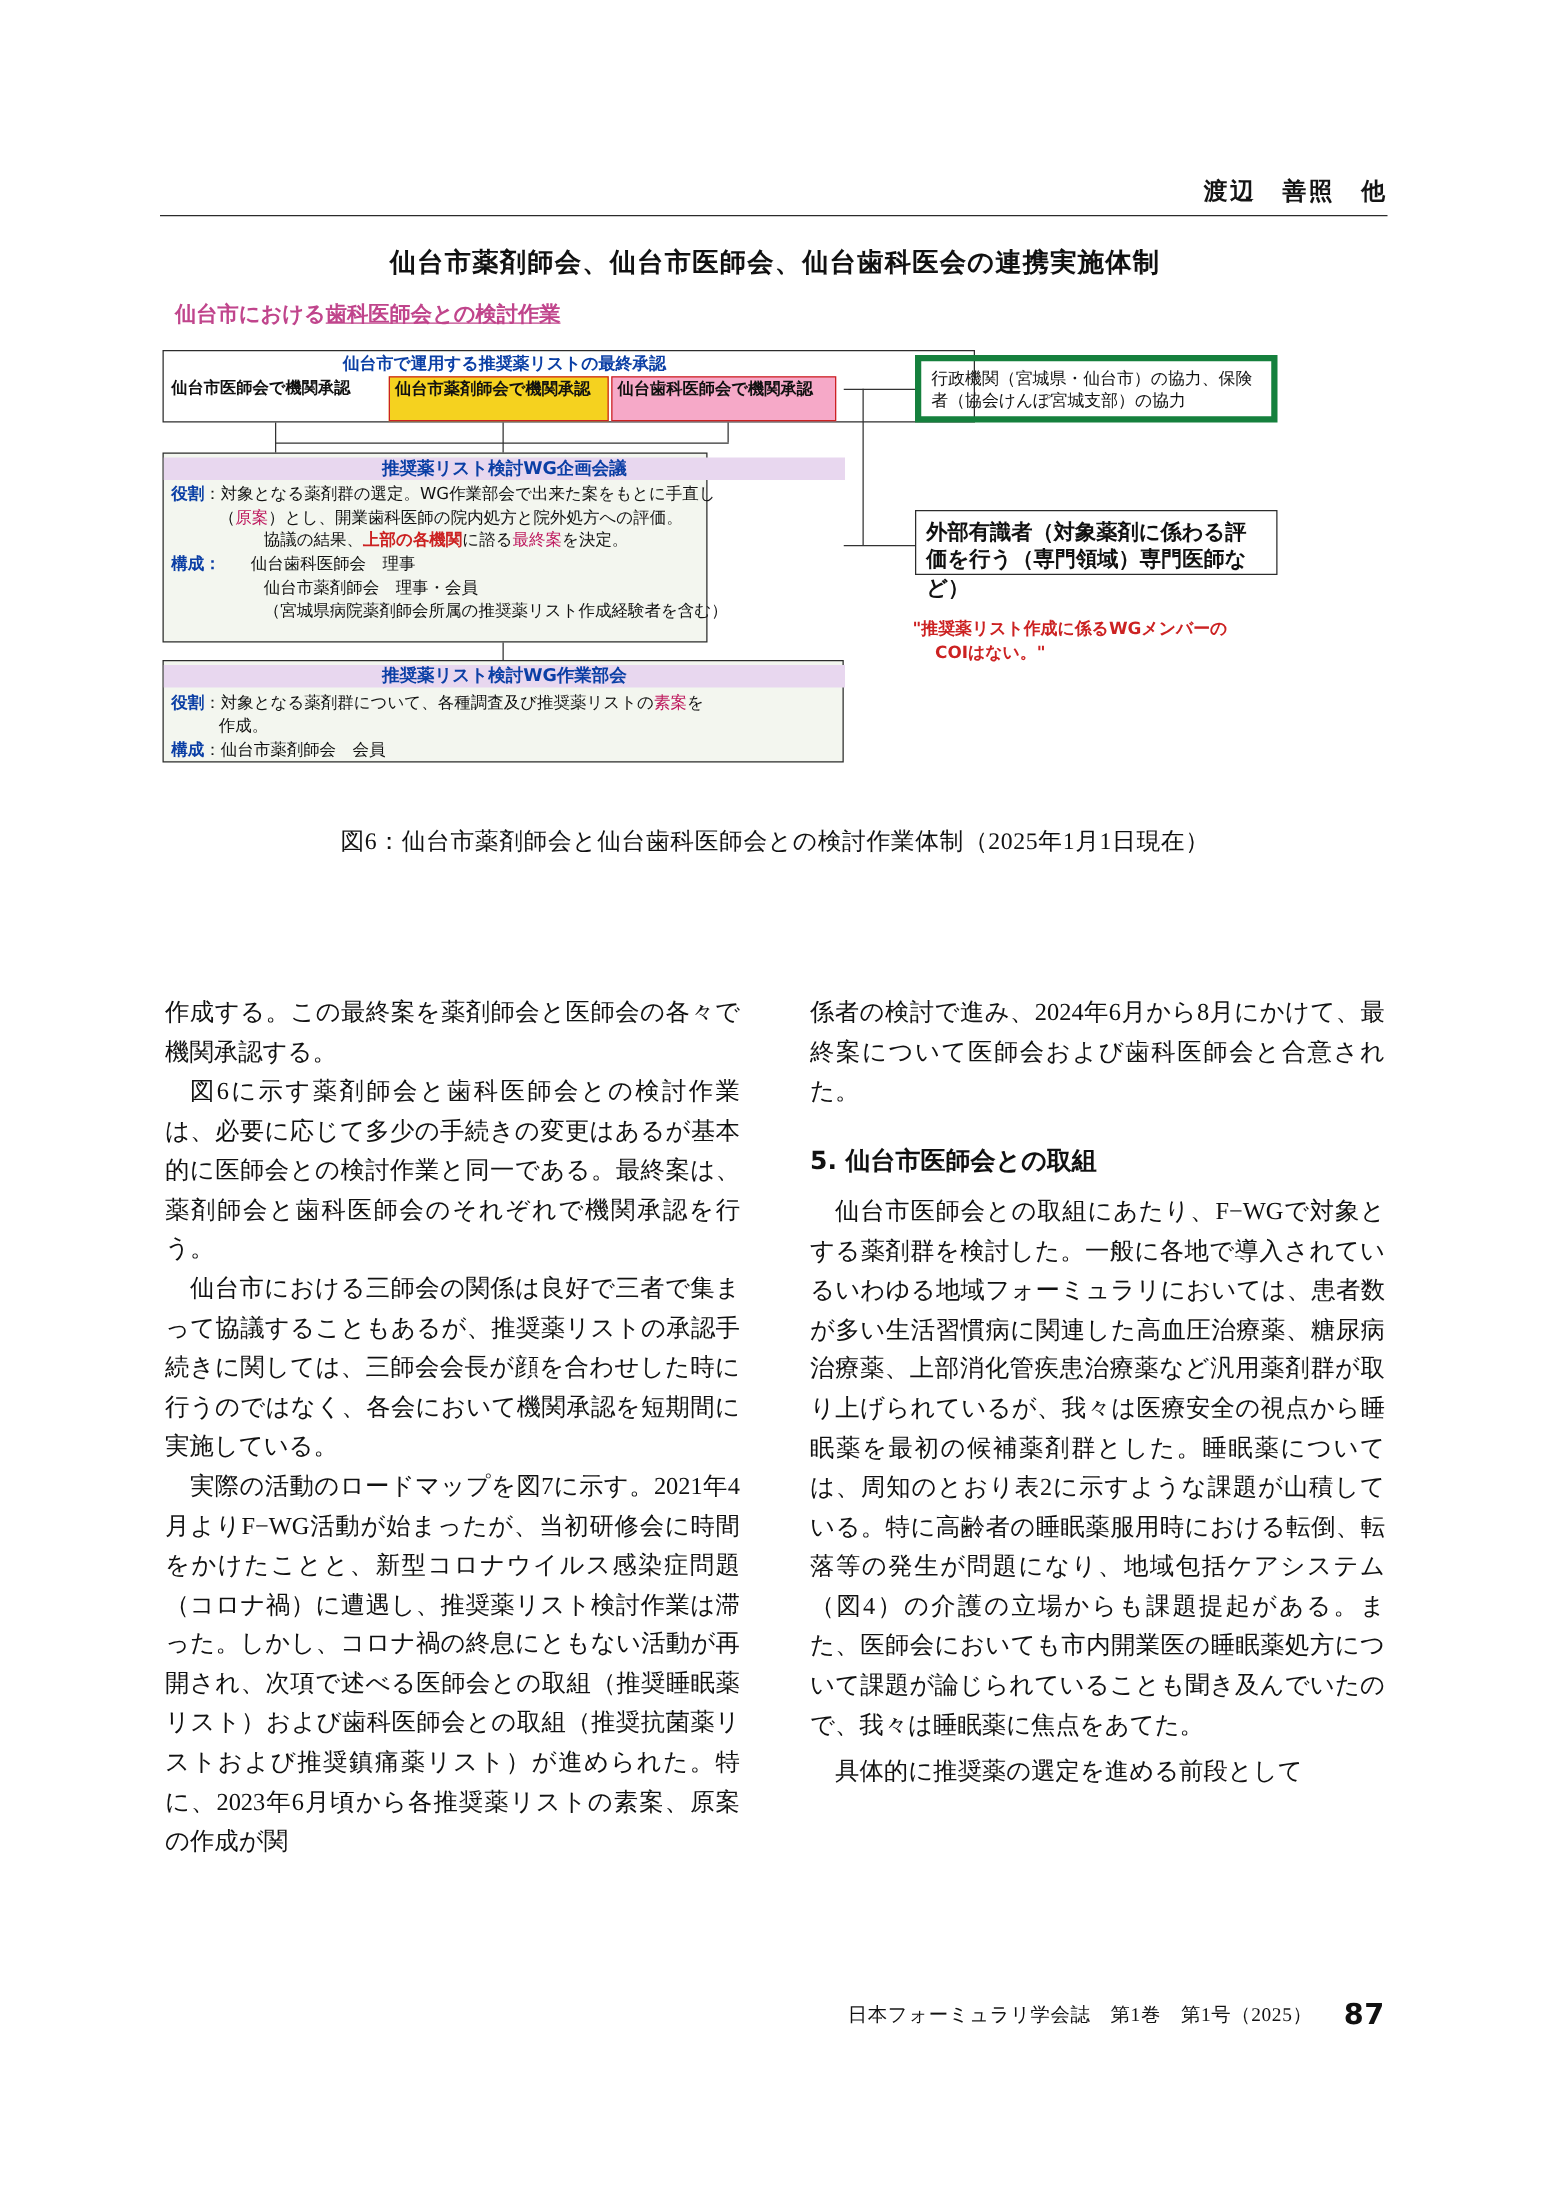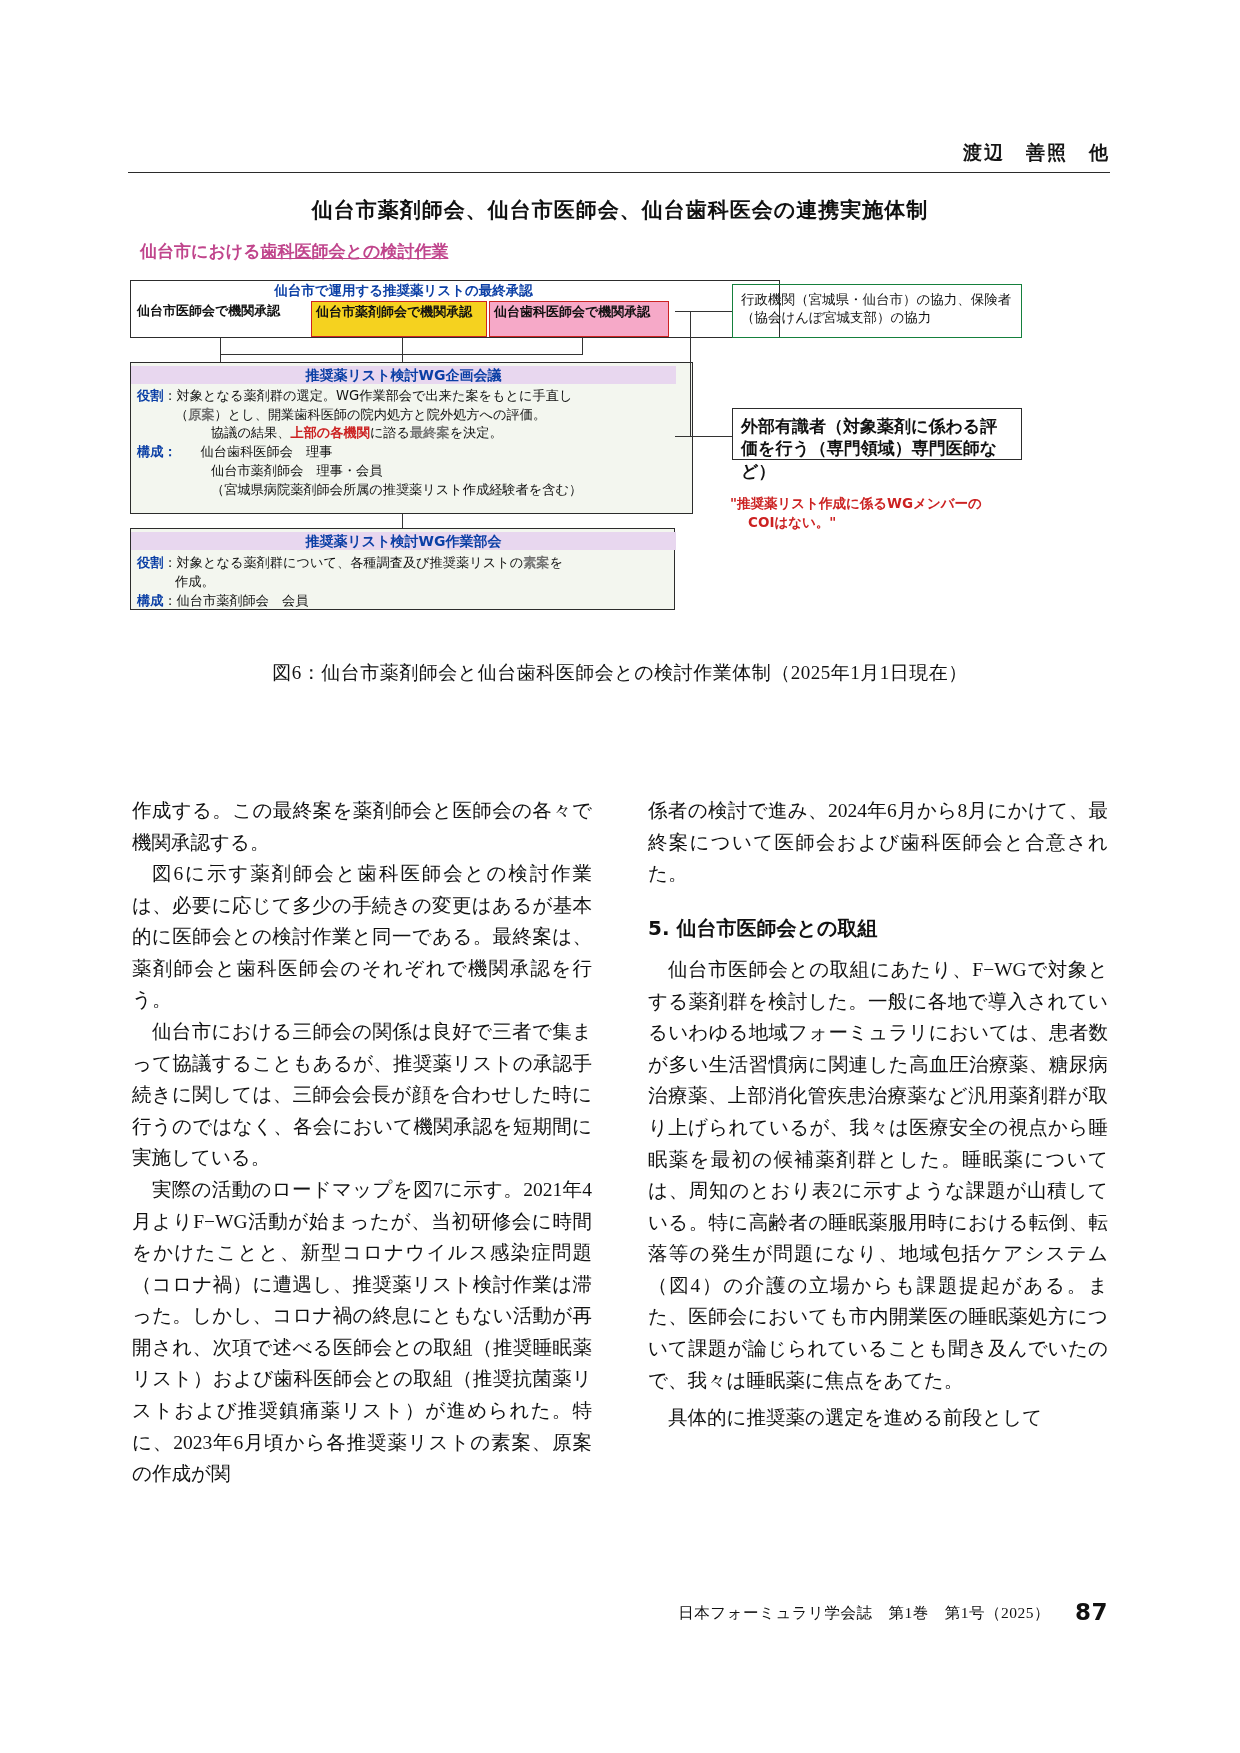--- a/index.html
+++ b/index.html
@@ -116,29 +116,29 @@
   }
   .ab1 { left: 2px;   width: 176px; color:#111; }
   .ab2 { left: 180px; width: 176px; background: #f5d21f; border: 1px solid #cc2222; color: #111; }
   .ab3 { left: 358px; width: 180px; background: #f6a9c8; border: 1px solid #cc2222; color: #111; }
 
   .gov-box {
     left: 602px;
     top: 44px;
     width: 290px;
     height: 54px;
-    border: 1px solid #15803d;
+    border: 5px solid #15803d;
     padding: 6px 8px;
     font-size: 13.5px;
   }
 
   .plan-box {
     left: 0px;
     top: 122px;
-    width: 563px;
+    width: 436px;
     height: 152px;
     border: 1px solid #2c2c2c;
     background: #f3f6ef;
     padding: 0;
   }
   .plan-title {
     position: absolute;
     left: 0; top: 3px; width: 545px;
     text-align: center;
     font-weight: 700;
@@ -148,21 +148,21 @@
   }
   .plan-body {
     position: absolute;
     left: 6px;
     top: 24px;
     width: 533px;
     font-size: 13.2px;
     line-height: 1.42;
   }
   .lbl { color: #0b3fa5; font-weight: 700; }
-  .green { color: #737373; font-weight: 700; }
+  .green { color: #be185d; font-weight: 400; }
   .red { color: #cc2222; font-weight: 700; }
   .indent { display:block; padding-left: 38px; }
   .indent2 { display:block; padding-left: 74px; }
 
   .expert-box {
     left: 602px;
     top: 168px;
     width: 290px;
     height: 52px;
     border: 1px solid #2c2c2c;

